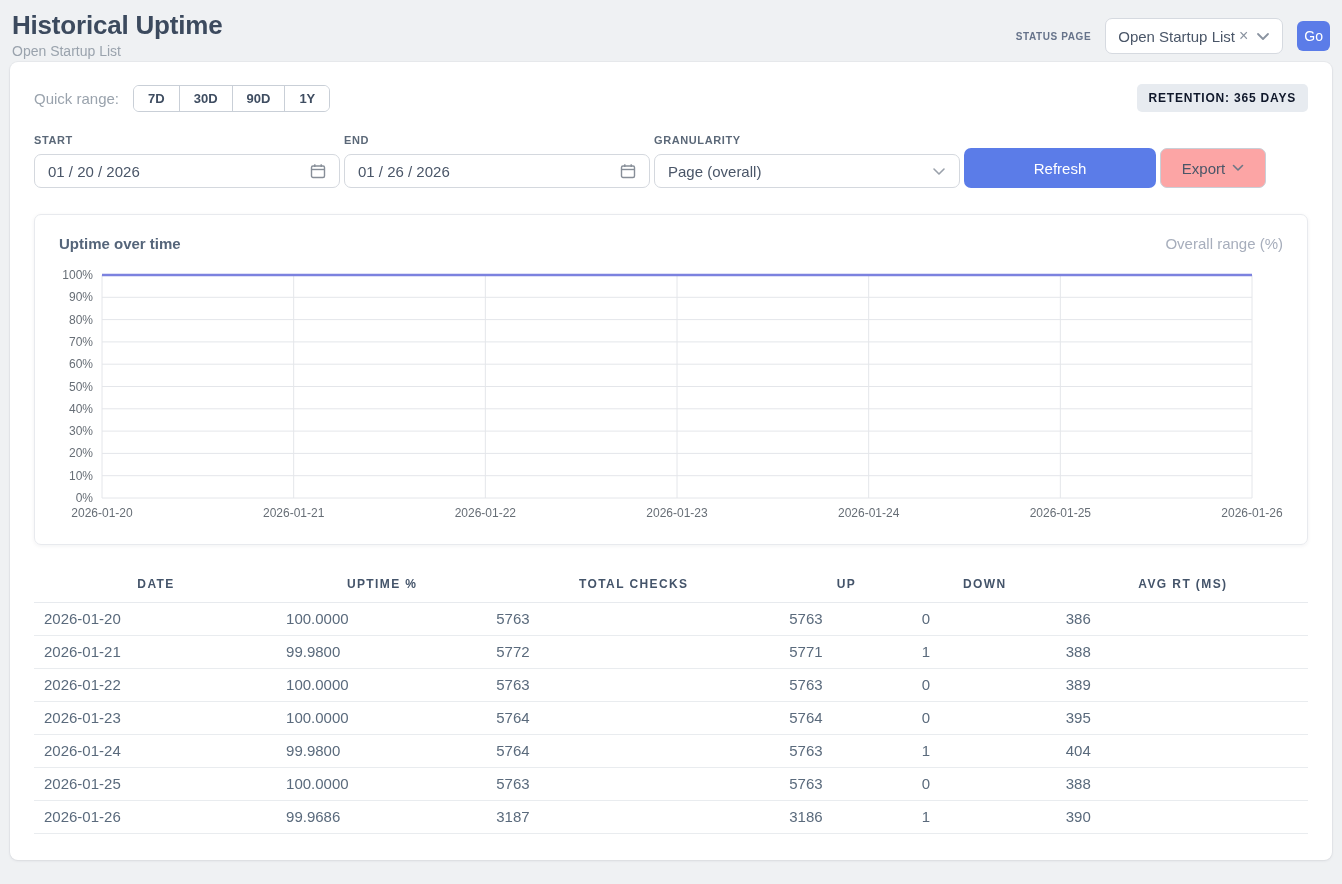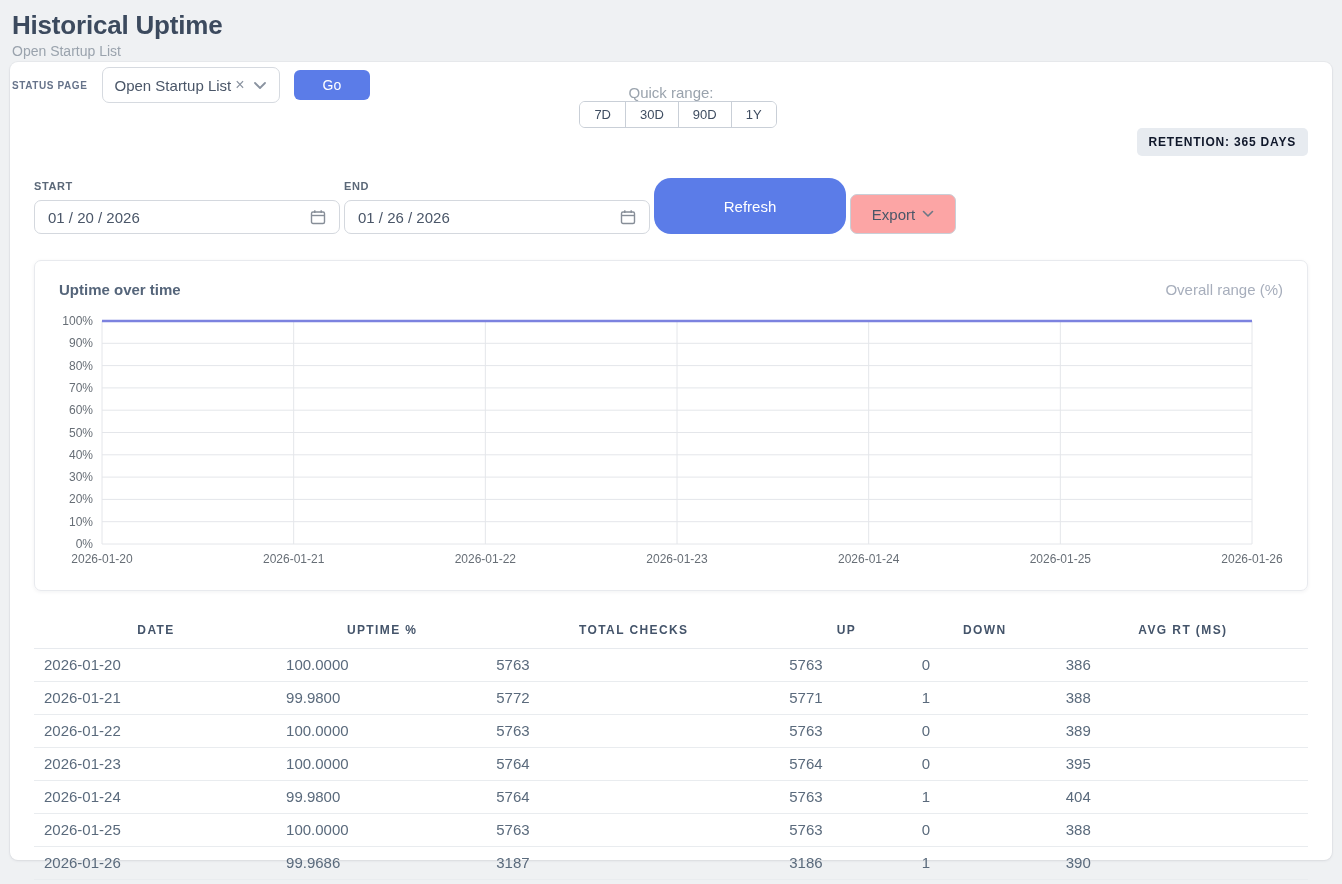--- a/index.html
+++ b/index.html
@@ -6,58 +6,58 @@
   html,body { width:1342px; height:884px; }
   body {
     font-family:"Liberation Sans", sans-serif;
     background:#eff1f3;
     color:#3f4d61;
     overflow:hidden;
   }
   
   .topbar {
     display:flex; justify-content:space-between; align-items:flex-start;
-    padding:10px 12px 0 12px; height:62px;flex-direction:column;
+    padding:10px 12px 0 12px; height:62px;
   }
   .page-title { font-size:26px; font-weight:700; color:#3c4a5e; letter-spacing:-0.2px; }
   .page-subtitle { font-size:14px; color:#9aa3ad; margin-top:2px; }
   .topbar-right { display:flex; align-items:center; gap:14px; margin-top:8px; }
   .status-label {
     font-size:10px; font-weight:700; color:#66738a; letter-spacing:0.6px;
   }
   .statuspage-select {
     display:flex; align-items:center; gap:4px;
     background:#fff; border:1px solid #d6dae0; border-radius:7px;
     height:36px; padding:0 12px; min-width:166px; cursor:pointer;
     font-size:15px; color:#4a5668;
   }
   .statuspage-select .clear { color:#8a93a0; font-size:16px; line-height:1; cursor:pointer; }
   .chev svg, .cal svg { display:block; }
   .statuspage-select .chev { margin-left:4px; }
   .btn { border:none; cursor:pointer; font-family:inherit; }
   .btn-primary {
     background:#5b7ce8; color:#fff; border-radius:6px;
   }
-  .btn-go { height:30px; padding:0 29px; font-size:14px; }
+  .btn-go { height:30px; padding:0 7px; font-size:14px; }
   
   .panel {
     background:#fff; border-radius:8px; margin:0 10px;
     box-shadow:0 1px 3px rgba(20,30,50,0.08), 0 0 0 1px rgba(20,30,50,0.03);
     padding:22px 24px 14px 24px;
     height:798px;
   }
-  .quick-row { display:flex; align-items:center;flex-direction:column; }
+  .quick-row { display:flex; align-items:center; }
   .muted { font-size:15px; color:#9aa3ad; }
   .btn-group {
     display:flex; margin-left:14px;
     border:1px solid #c9cfd7; border-radius:6px; overflow:hidden; background:#fff;
   }
   .btn-group button {
     background:#fff; border:none; border-right:1px solid #c9cfd7;
-    padding:5px 14px; font-size:13px; font-weight:400; color:#3f4d61; cursor:pointer;
+    padding:5px 14px; font-size:13px; font-weight:700; color:#3f4d61; cursor:pointer;
     font-family:inherit;
   }
   .btn-group button:last-child { border-right:none; }
   .badge {
     margin-left:auto;
     background:#e7ebf0; color:#0f172a; border-radius:5px;
     font-size:12px; font-weight:700; letter-spacing:0.8px;
     padding:7px 12px;
   }
   
@@ -66,21 +66,21 @@
   .field > label {
     font-size:11px; font-weight:700; color:#5b6878; letter-spacing:0.6px;
     margin-bottom:8px;
   }
   .input, .select-input {
     width:306px; height:32px;
     border:1px solid #d4d8de; border-radius:7px; background:#fff;
     display:flex; align-items:center; justify-content:space-between;
     padding:16px 13px; font-size:15px; color:#4a5668; cursor:pointer;
   }
-  .btn-refresh { height:56px; width:192px; font-size:15px; border-radius:17px; }
+  .btn-refresh { height:40px; width:192px; font-size:15px; border-radius:7px; }
   .btn-export {
     height:40px; width:106px; background:#fca5a5;
     border:1px solid #c9cfd7; border-radius:7px;
     display:flex; align-items:center; justify-content:center; gap:7px;
     font-size:15px; color:#4a5668;
   }
   
   .chart-card {
     margin-top:26px;
     border:1px solid #e8eaee; border-radius:7px;
@@ -163,20 +163,31 @@
     <div class="field">
       <label>END</label>
       <div class="input">
         <span>01 / 26 / 2026</span>
         <span class="cal">
           <svg width="16" height="16" viewBox="0 0 16 16">
               <rect x="1.5" y="3" width="13" height="11.5" rx="1.5" fill="none" stroke="#878e98" stroke-width="1.4"></rect>
               <line x1="1.5" y1="6.5" x2="14.5" y2="6.5" stroke="#878e98" stroke-width="1.4"></line>
               <line x1="4.8" y1="1.2" x2="4.8" y2="4" stroke="#878e98" stroke-width="1.4"></line>
               <line x1="11.2" y1="1.2" x2="11.2" y2="4" stroke="#878e98" stroke-width="1.4"></line>
+            </svg>
+        </span>
+      </div>
+    </div>
+    <div class="field">
+      <label>GRANULARITY</label>
+      <div class="select-input">
+        <span>Page (overall)</span>
+        <span class="chev">
+          <svg width="14" height="9" viewBox="0 0 14 9">
+              <polyline points="2,2 7,7 12,2" fill="none" stroke="#9aa1ab" stroke-width="1.6" stroke-linecap="round" stroke-linejoin="round"></polyline>
             </svg>
         </span>
       </div>
     </div>
     <button class="btn btn-primary btn-refresh">Refresh</button>
     <button class="btn btn-export">
       <span>Export</span>
       <span class="chev">
         <svg width="12" height="8" viewBox="0 0 12 8">
             <polyline points="1.5,1.5 6,6 10.5,1.5" fill="none" stroke="#6b7786" stroke-width="1.6" stroke-linecap="round" stroke-linejoin="round"></polyline>

